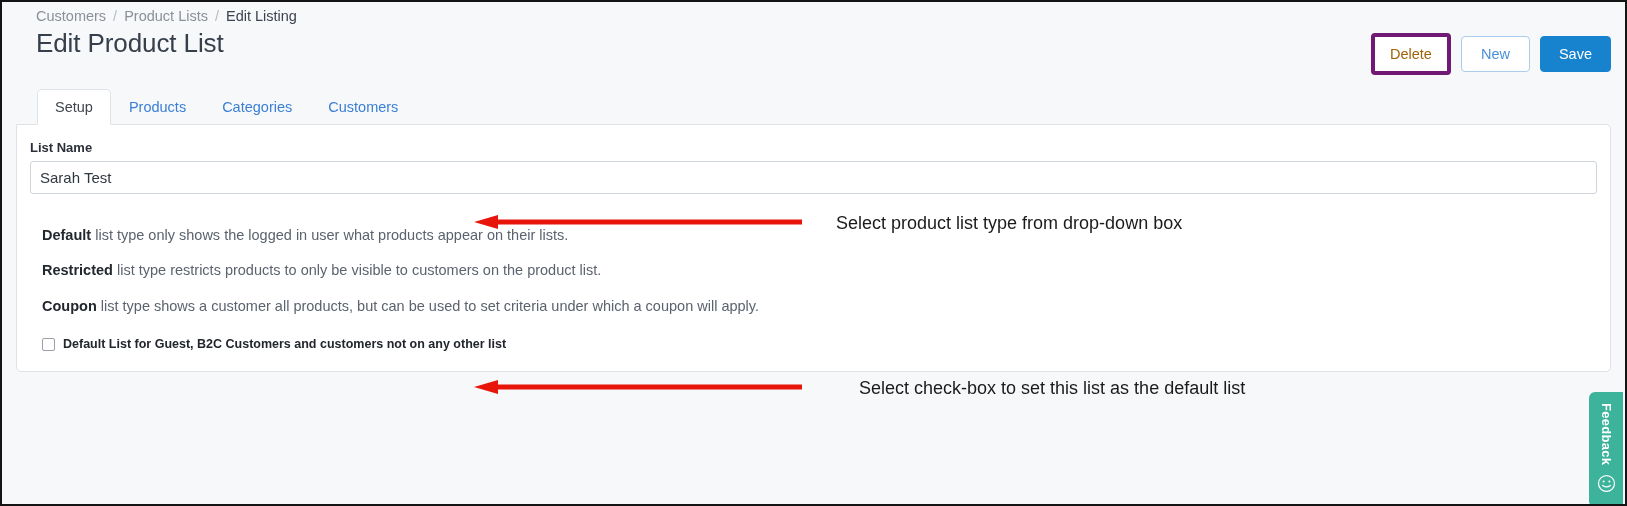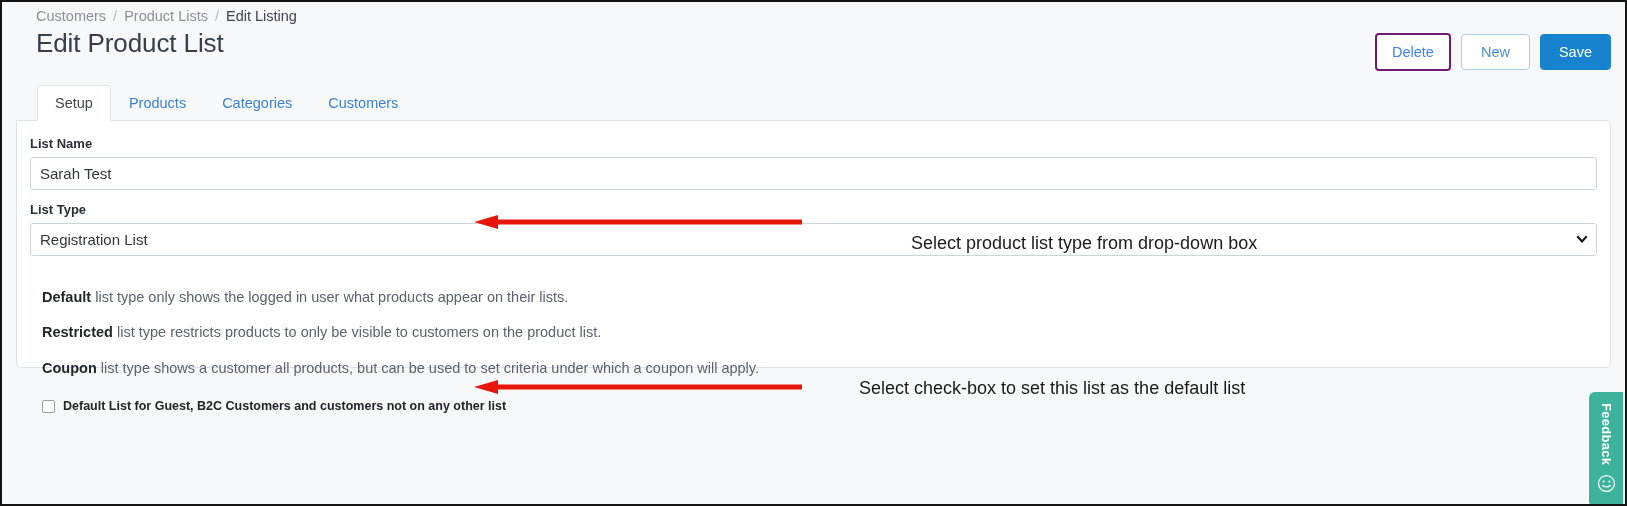--- a/index.html
+++ b/index.html
@@ -73,22 +73,22 @@
     font-family: "Liberation Sans", sans-serif;
     font-size: 14.5px;
     line-height: 1;
     padding: 10px 15px;
     border-radius: 4px;
     cursor: pointer;
     background: #ffffff;
     white-space: nowrap;
   }
   .btn-delete {
-    color: #3b82f6;
-    border: 2px solid #701a75;
+    color: #a16207;
+    border: 4px solid #701a75;
   }
   .btn-new {
     color: #4a90d9;
     border: 1px solid #a9cdeb;
     padding-left: 19px;
     padding-right: 19px;
   }
   .btn-save {
     color: #ffffff;
     background: #1783ce;
@@ -319,52 +319,41 @@
     </div>
   </div>
 
   <div class="card">
 
     <div class="field-block">
       <div class="field-label">List Name</div>
       <input class="text-input" type="text" value="Sarah Test" style="">
     </div>
 
-    <div class="field-block">
-      <div class="field-label">List Type</div>
-      <div class="select-wrap">
-        <div class="select-input">Registration List</div>
-        <span class="select-chevron">
-          <svg width="12" height="12" viewBox="0 0 12 12">
-            <path d="M2 4 L6 8.4 L10 4" fill="none" stroke="#111111" stroke-width="2.1" stroke-linecap="square"></path>
-          </svg>
-        </span>
-      </div>
-    </div>
 
     <p class="desc"><b>Default</b><span> list type only shows the logged in user what products appear on their lists.</span></p>
     <p class="desc"><b>Restricted</b><span> list type restricts products to only be visible to customers on the product list.</span></p>
     <p class="desc"><b>Coupon</b><span> list type shows a customer all products, but can be used to set criteria under which a coupon will apply.</span></p>
 
     <div class="checkbox-row">
       <span class="checkbox-box"></span>
       <span class="checkbox-label">Default List for Guest, B2C Customers and customers not on any other list</span>
     </div>
 
   </div>
 
   <div class="anno-layer">
 
     <div class="anno-arrow" style="left:470px; top:212px; width:330px;">
       <svg width="330" height="16" viewBox="0 0 330 16">
         <line x1="24" y1="8" x2="330" y2="8" stroke="#e8150b" stroke-width="5"></line>
         <polygon points="2,8 26,1 26,15" fill="#e8150b"></polygon>
       </svg>
     </div>
-    <div class="anno-text" style="left:909px; top:212px;margin-top:20px;">Select product list type from drop-down box</div>
+    <div class="anno-text" style="left:834px; top:212px;">Select product list type from drop-down box</div>
 
     <div class="anno-arrow" style="left:470px; top:377px; width:330px;">
       <svg width="330" height="16" viewBox="0 0 330 16">
         <line x1="24" y1="8" x2="330" y2="8" stroke="#e8150b" stroke-width="5"></line>
         <polygon points="2,8 26,1 26,15" fill="#e8150b"></polygon>
       </svg>
     </div>
     <div class="anno-text" style="left:857px; top:377px;">Select check-box to set this list as the default list</div>
 
   </div>

